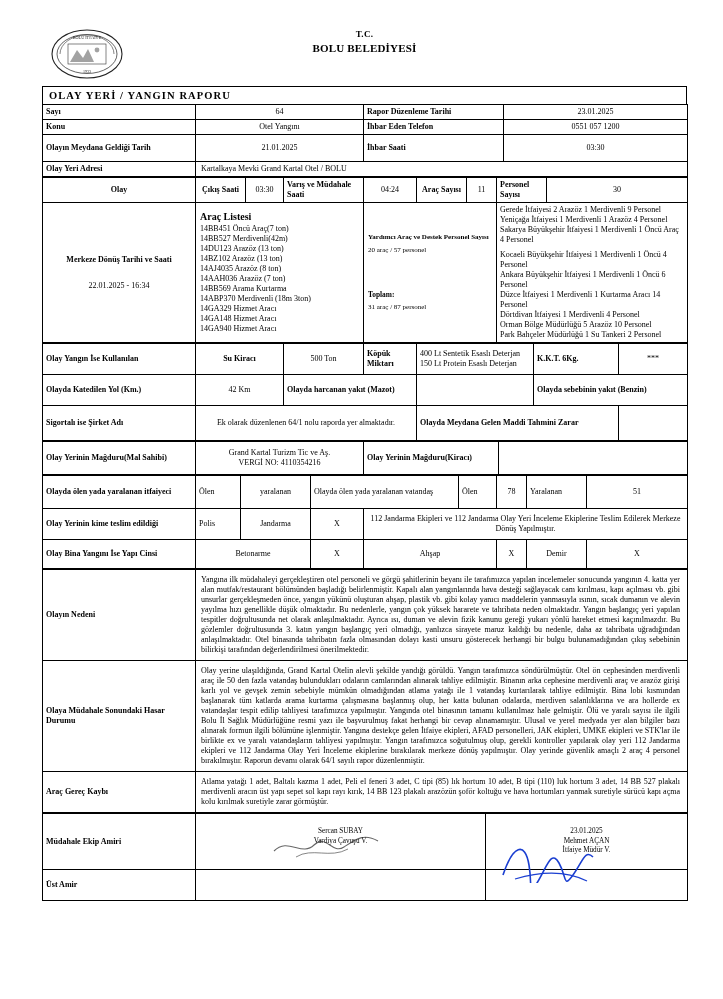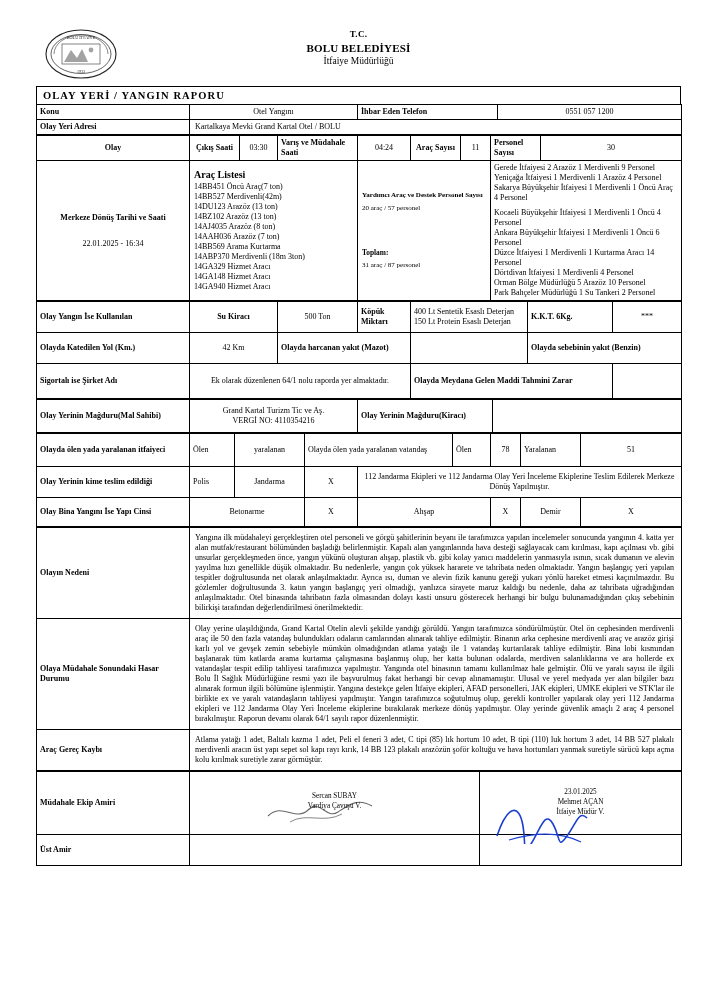--- a/index.html
+++ b/index.html
@@ -13,21 +13,21 @@
   .page {
     position: relative;
     width: 723px;
     height: 999px;
     background: #ffffff;
     overflow: hidden;
     box-sizing: border-box;
   }
   .sheet {
     position: absolute;
-    left: 36px;
+    left: 42px;
     top: 26px;
     width: 645px;
   }
   
   .hdr {
     position: relative;
     height: 60px;
   }
   .logo {
     position: absolute;
@@ -144,39 +144,50 @@
           <text x="37" y="11" font-size="4.2" text-anchor="middle" fill="#222" font-family="Liberation Serif, serif">BOLU İTFAİYE</text>
           <rect x="18" y="16" width="38" height="20" fill="none" stroke="#333" stroke-width=".6"></rect>
           <path d="M20 34l7-12 6 8 5-9 6 13z" fill="#555" opacity=".55"></path>
           <circle cx="47" cy="22" r="2.4" fill="#666" opacity=".6"></circle>
           <text x="37" y="45" font-size="4" text-anchor="middle" fill="#222" font-family="Liberation Serif, serif">1933</text>
         </svg>
       </div>
       <div class="hdr-text">
         <div class="l1">T.C.</div>
         <div class="l2">BOLU BELEDİYESİ</div>
-        <div class="l3">İtfaiye Müdürlüğü</div>
       </div>
     </div>
 
     <div class="title-bar">OLAY  YERİ / YANGIN   RAPORU</div>
 
     <table class="doc">
       <colgroup>
         <col style="width:153px">
           <col style="width:168px">
           <col style="width:140px">
           <col style="width:184px">
       </colgroup>
       <tbody>
         <tr>
+          <td class="lbl">Sayı</td>
+          <td class="ctr">64</td>
+          <td class="lbl">Rapor Düzenleme Tarihi</td>
+          <td class="ctr">23.01.2025</td>
+        </tr>
+        <tr>
           <td class="lbl">Konu</td>
           <td class="ctr">Otel Yangını</td>
           <td class="lbl">İhbar Eden Telefon</td>
           <td class="ctr">0551 057 1200</td>
+        </tr>
+        <tr>
+          <td class="lbl" style="height:22px">Olayın Meydana Geldiği Tarih</td>
+          <td class="ctr">21.01.2025</td>
+          <td class="lbl">İhbar Saati</td>
+          <td class="ctr">03:30</td>
         </tr>
         <tr>
           <td class="lbl">Olay Yeri Adresi</td>
           <td colspan="3" class="pad-l">Kartalkaya Mevki Grand Kartal Otel / BOLU</td>
         </tr>
       </tbody>
     </table>
 
     <table class="doc">
       <colgroup>
@@ -377,21 +388,21 @@
         </colgroup>
       <tbody>
         <tr>
           <td class="lbl">Müdahale Ekip Amiri</td>
           <td>
             <div class="sig-wrap">
               <svg class="sig-scribble" width="150" height="40" viewBox="0 0 150 40">
                 <path d="M8 28c14-14 28 6 40-6s18 10 30 2 20-14 34-6" fill="none" stroke="#333" stroke-width="1.1"></path>
                 <path d="M30 34c16-10 34 2 52-8" fill="none" stroke="#333" stroke-width=".8"></path>
               </svg>
-              <div class="sig-name" style="margin-top:18px">
+              <div class="sig-name" style="margin-top:11px">
                 <div>Sercan SUBAY</div>
                 <div>Vardiya Çavuşu V.</div>
               </div>
             </div>
           </td>
           <td>
             <div class="sig-right">
               <svg class="sig-blue" viewBox="0 0 120 54">
                 <path d="M6 46c10-30 22-34 26-10s-2 34 8 18 14-34 22-20 4 26 14 12 12-26 20-18" fill="none" stroke="#1b3fd1" stroke-width="1.6"></path>
                 <path d="M18 50c20-6 48-10 72 2" fill="none" stroke="#1b3fd1" stroke-width="1.2"></path>

